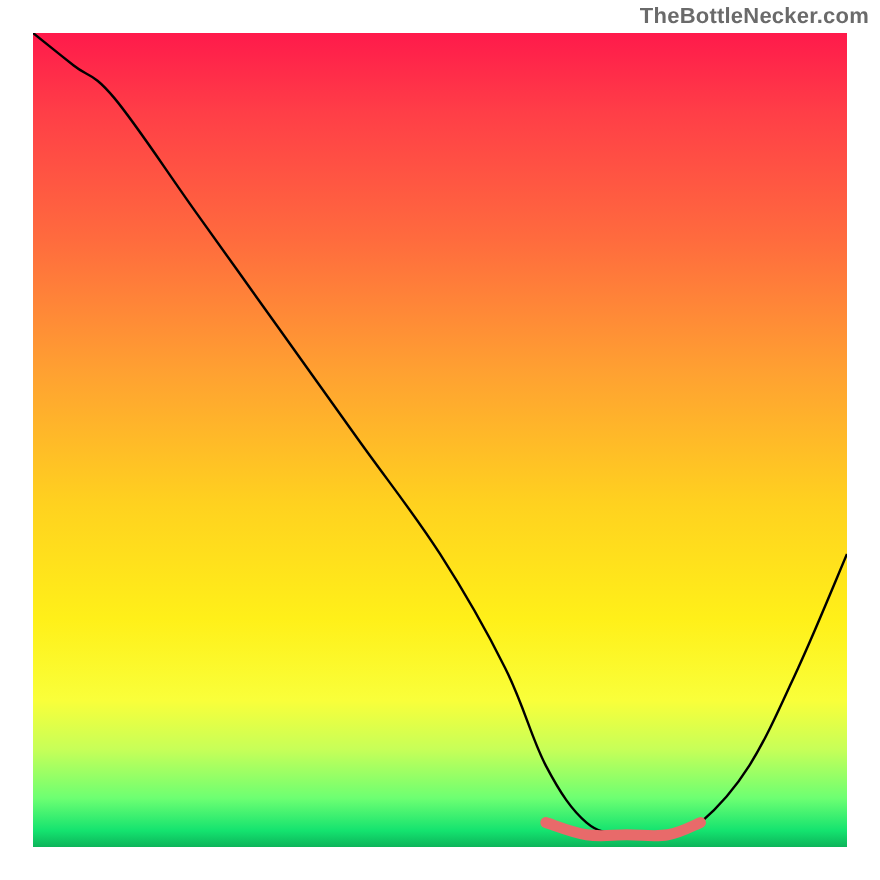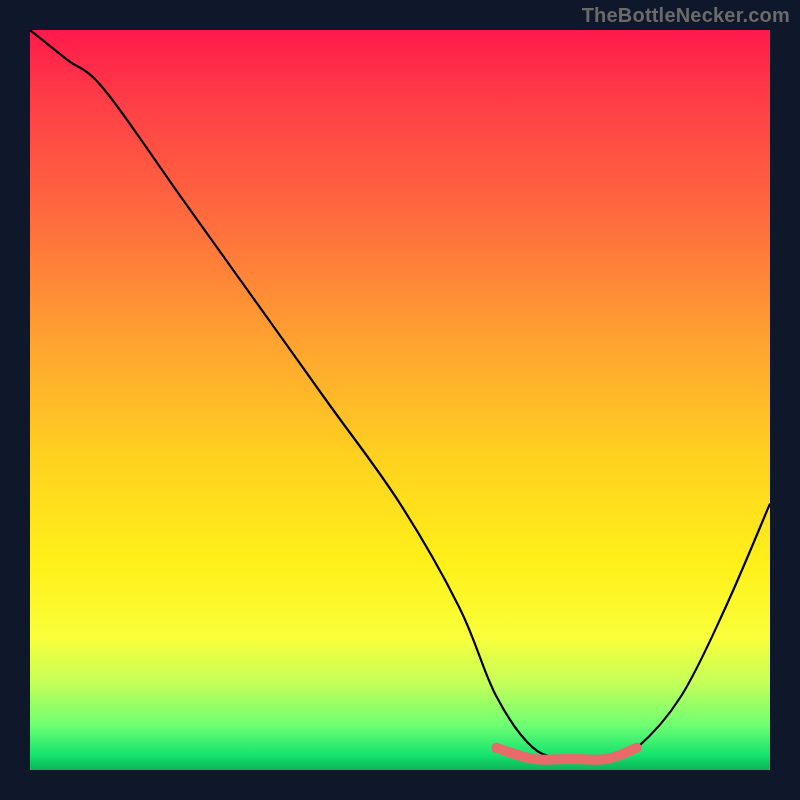--- a/index.html
+++ b/index.html
@@ -7,21 +7,21 @@
     padding: 0;
     width: 800px;
     height: 800px;
     background: #000;
     position: relative;
     font-family: Arial, Helvetica, sans-serif;
   }
   .outer {
     position: absolute;
     inset: 0;
-    background: #0f172a;
+    background: #ffffff;
     text-decoration: underline;
   }
   .watermark {
     position: absolute;
     top: 4px;
     right: 10px;
     color: #6a6a6a;
     font-size: 20px;
     font-weight: 600;
     letter-spacing: 0.2px;

